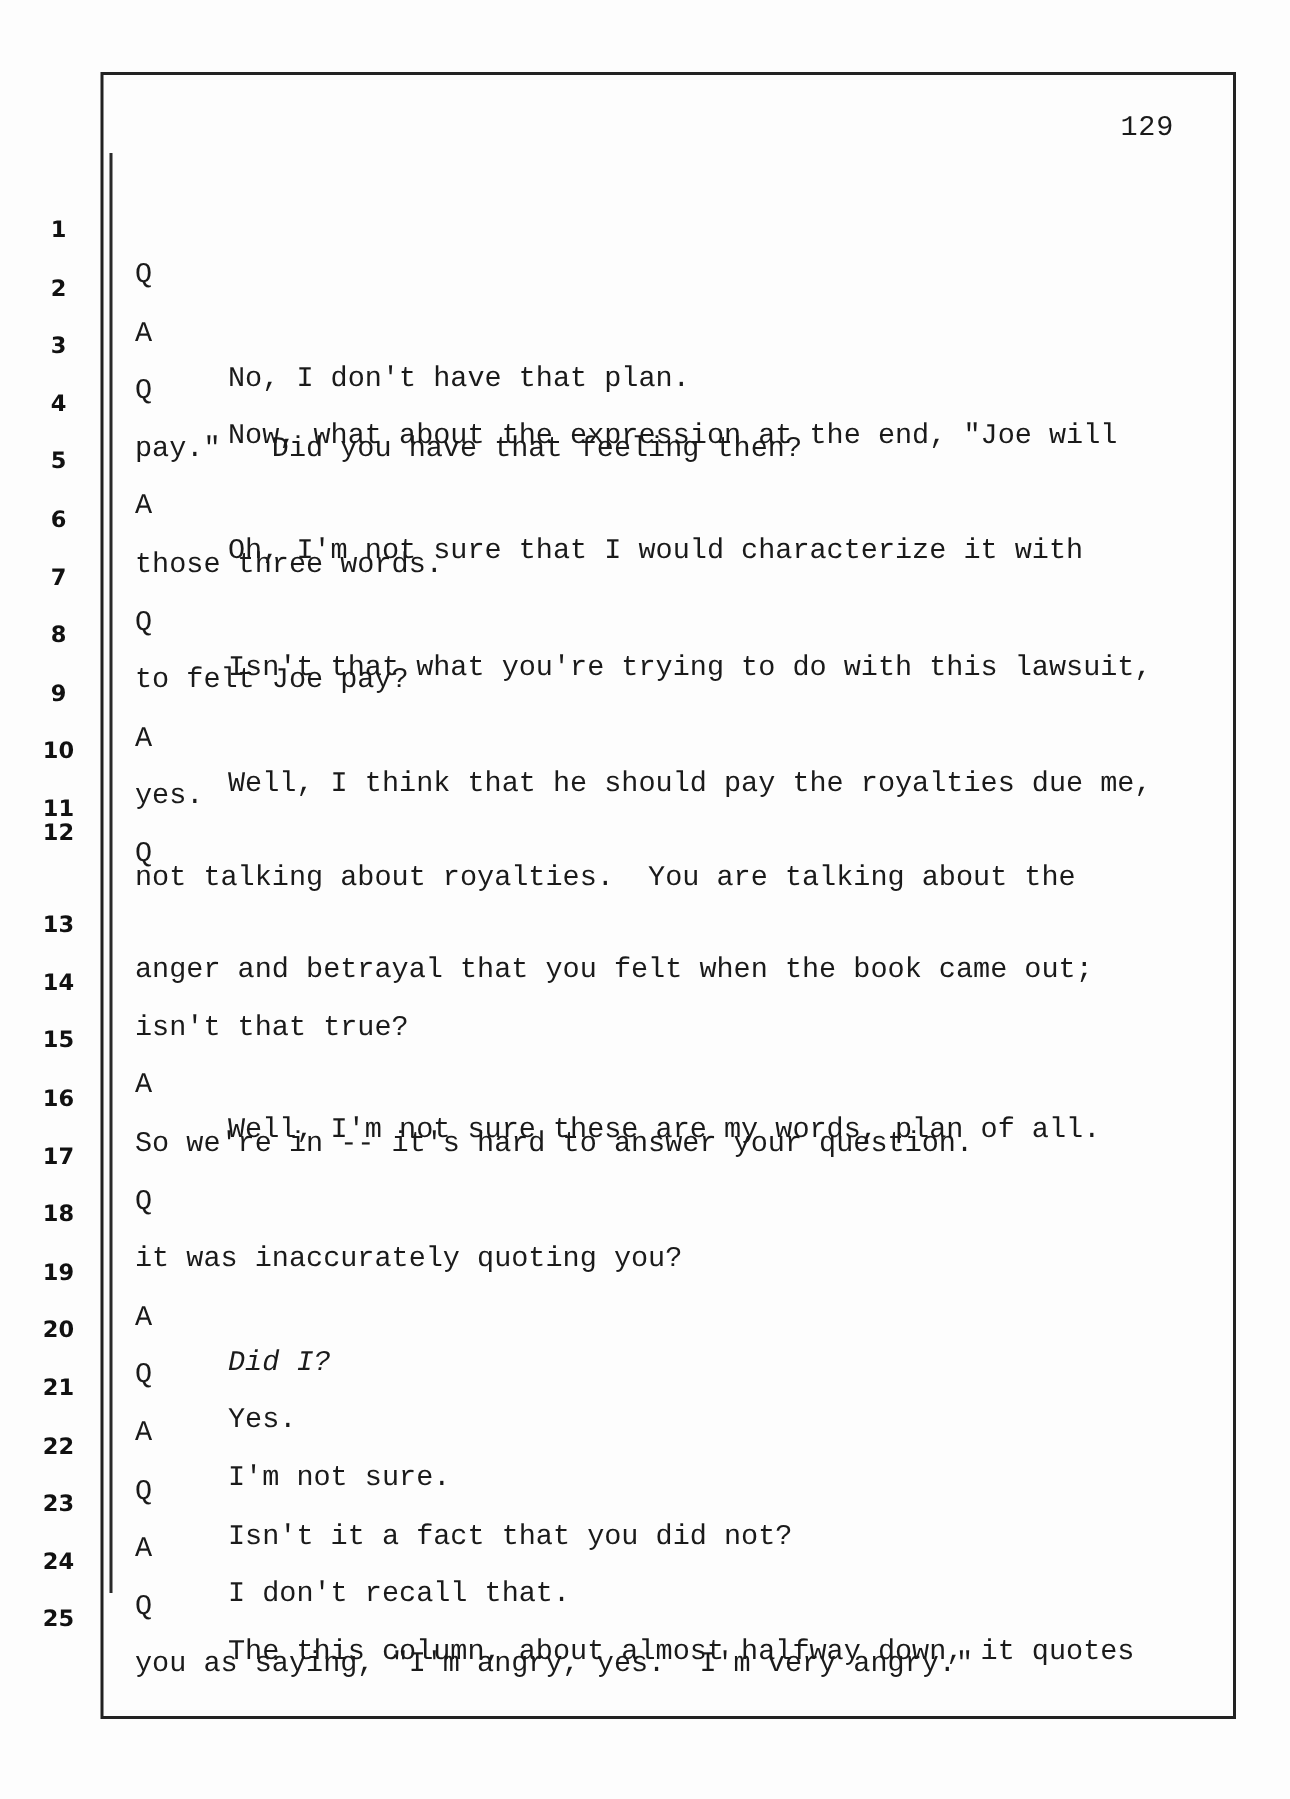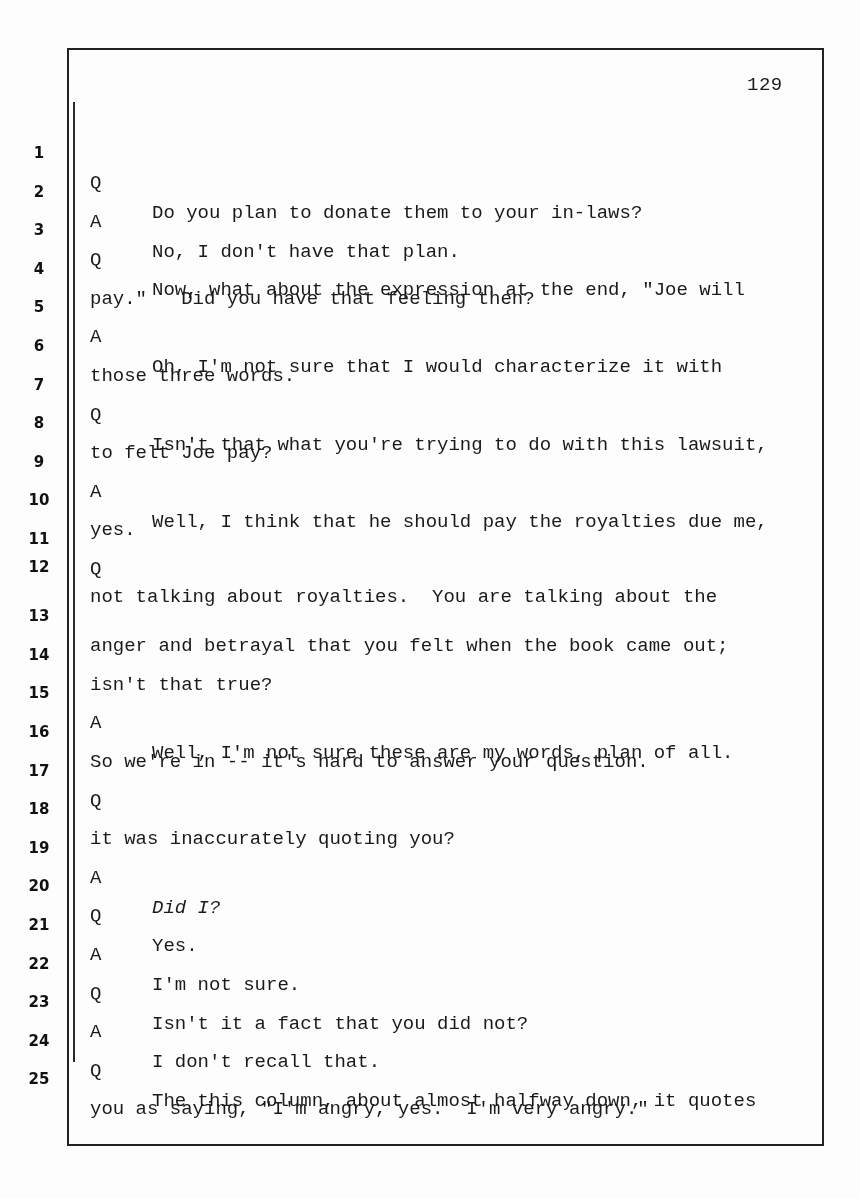--- a/index.html
+++ b/index.html
@@ -78,21 +78,20 @@
 
 <div class="page-frame"></div>
 <div class="margin-rule"></div>
 
 <div class="page-number">129</div>
 
 <div id="transcript">
   <div class="line" style="top:108px">
     <span class="line-num">1</span>
     <span class="speaker">Q</span>
-    <span class="text indented">Do you plan to donate them to your in-laws?</span>
   </div>
   <div class="line" style="top:146.6px">
     <span class="line-num">2</span>
     <span class="speaker">A</span>
     <span class="text indented">No, I don't have that plan.</span>
   </div>
   <div class="line" style="top:185.2px">
     <span class="line-num">3</span>
     <span class="speaker">Q</span>
     <span class="text indented">Now, what about the expression at the end, "Joe will</span>
@@ -125,21 +124,21 @@
     <span class="text indented">Well, I think that he should pay the royalties due me,</span>
   </div>
   <div class="line" style="top:455.4px">
     <span class="line-num">10</span>
     <span class="text flush">yes.</span>
   </div>
   <div class="line" style="top:494px">
     <span class="line-num">11</span>
     <span class="speaker">Q</span>
   </div>
-  <div class="line" style="top:522px">
+  <div class="line" style="top:510px">
     <span class="line-num">12</span>
     <span class="text flush">not talking about royalties.  You are talking about the</span>
   </div>
   <div class="line" style="top:571.2px">
     <span class="line-num">13</span>
     <span class="text flush">anger and betrayal that you felt when the book came out;</span>
   </div>
   <div class="line" style="top:609.8px">
     <span class="line-num">14</span>
     <span class="text flush">isn't that true?</span>

